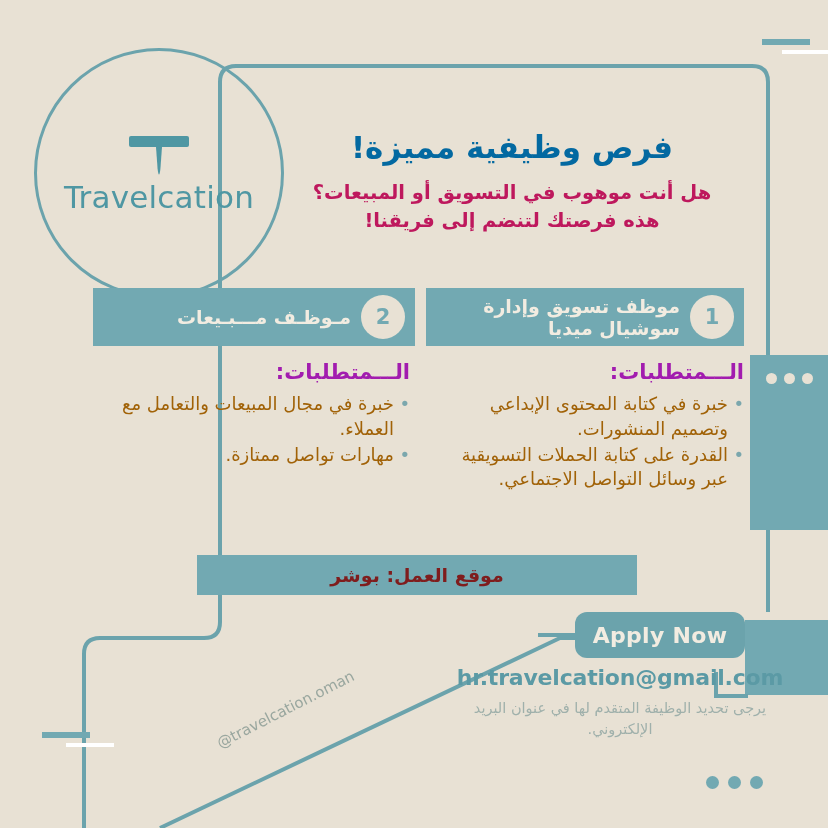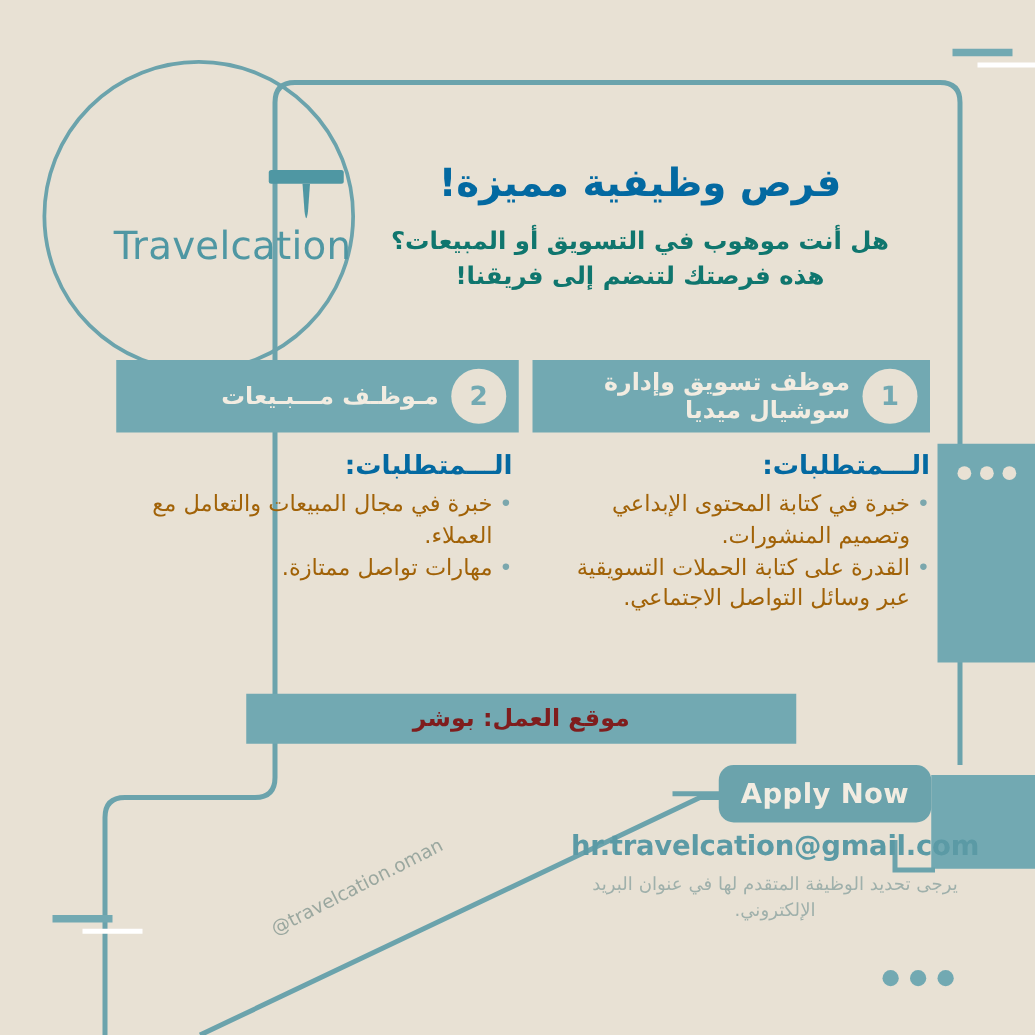--- a/index.html
+++ b/index.html
@@ -17,40 +17,40 @@
   }
   .layer{position:absolute;inset:0;width:828px;height:828px;}
   svg.layer{pointer-events:none;}
 
   
   #logo-circle{
     position:absolute;left:34px;top:48px;width:250px;height:250px;
     border:3px solid #6ba3ac;border-radius:50%;
     box-sizing:border-box;
     display:flex;flex-direction:column;
-    align-items:flex-end;justify-content:center;
+    align-items:center;justify-content:center;
   }
   #logo-mark{width:72px;height:46px;margin-bottom:2px;}
   #logo-word{
     color:#4f97a3;font-size:31px;letter-spacing:.2px;
     font-family:"DejaVu Sans","Liberation Sans",sans-serif;
     font-weight:400;line-height:1;
   }
 
   
   #headline-block{
     position:absolute;left:262px;top:128px;width:500px;
     text-align:center;direction:rtl;
   }
   #headline{
     color:#0369a1;font-size:31px;font-weight:bold;
     line-height:1.25;letter-spacing:.5px;margin:0;
   }
   #subheadline{
-    color:#0f766e;font-size:19.5px;font-weight:bold;
+    color:#be185d;font-size:19.5px;font-weight:bold;
     line-height:1.45;margin:12px 0 0 0;letter-spacing:.2px;
   }
 
   
   .job-bar{
     position:absolute;top:288px;height:58px;
     background:#72a9b2;
     display:flex;align-items:center;direction:rtl;
     box-sizing:border-box;
   }
@@ -70,21 +70,21 @@
   #job-bar-2 .job-title{letter-spacing:1.5px;}
 
   
   .req-col{
     position:absolute;top:360px;width:300px;
     direction:rtl;text-align:right;
   }
   #req-col-1{right:84px;}
   #req-col-2{right:418px;}
   .req-heading{
-    color:#0369a1;font-size:21px;font-weight:bold;
+    color:#a21caf;font-size:21px;font-weight:bold;
     margin:0 0 8px 0;letter-spacing:.4px;
   }
   .req-list{list-style:none;margin:0;padding:0;}
   .req-item{
     color:#a16207;font-size:18px;line-height:1.38;
     margin-bottom:1px;padding-right:16px;position:relative;
   }
   .req-item:before{
     content:"\2022";position:absolute;right:0;top:0;
     color:#7ba7ad;font-size:18px;

